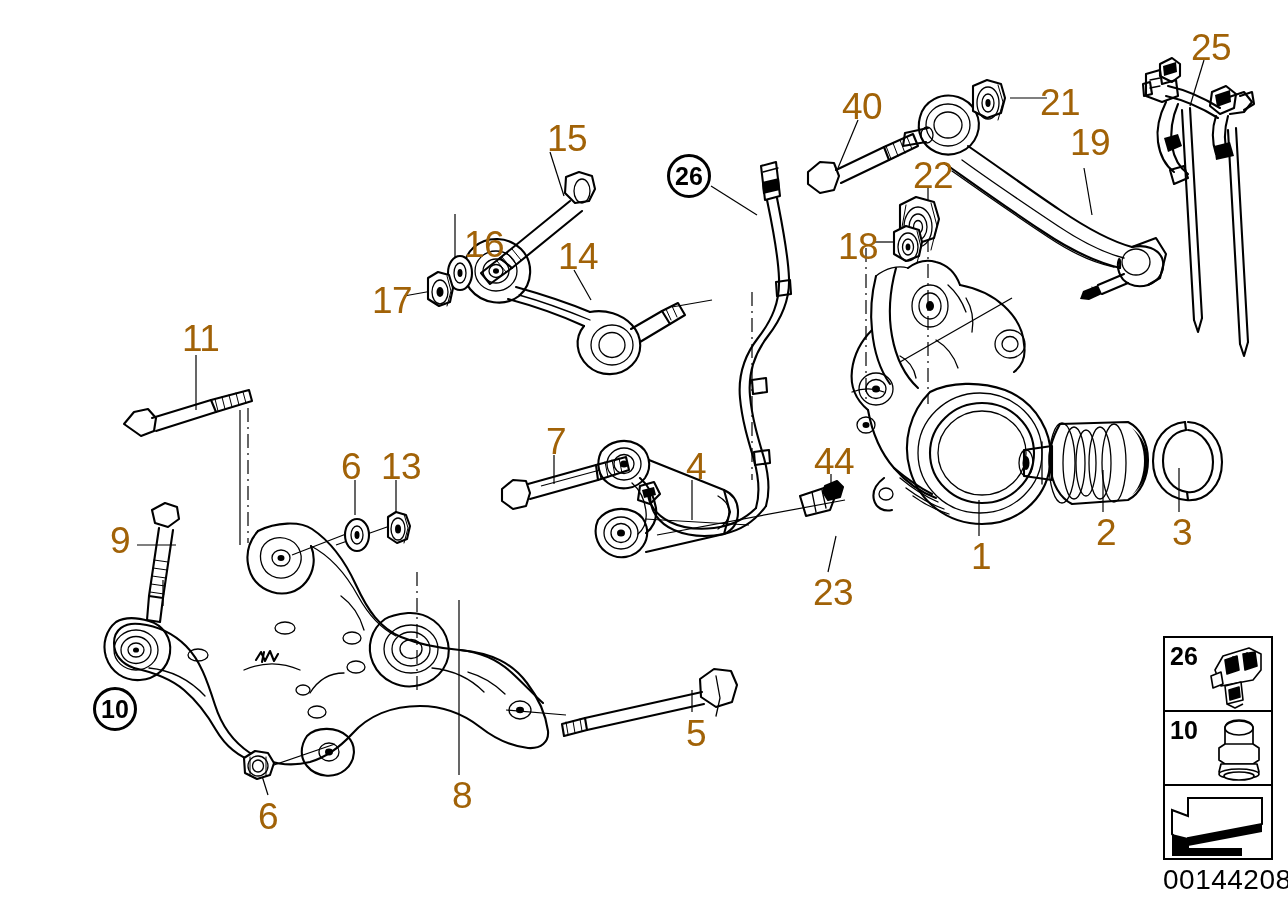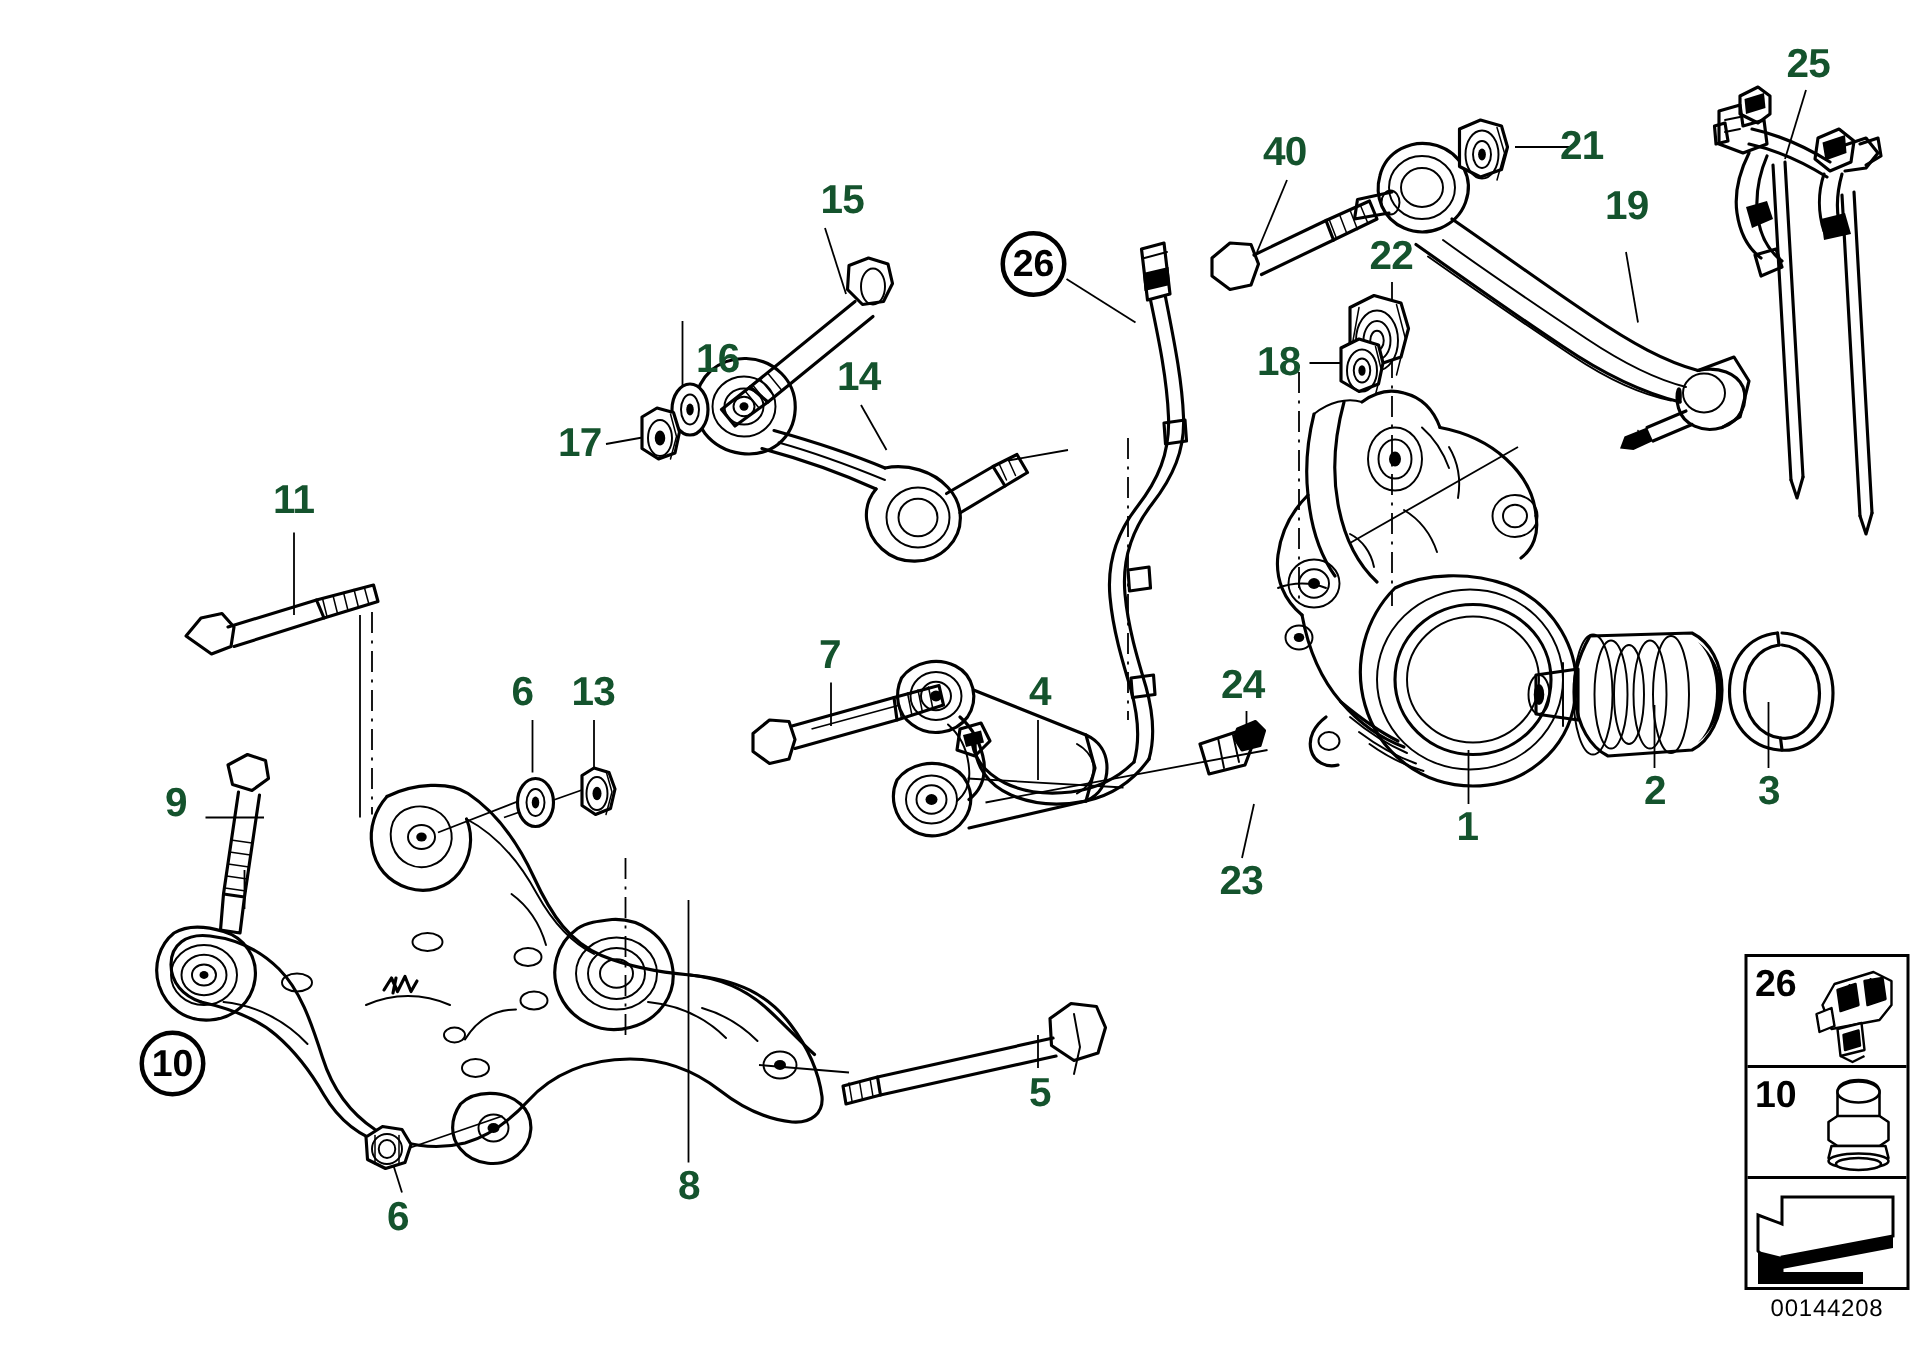--- a/index.html
+++ b/index.html
@@ -4,40 +4,40 @@
 <title>Rear Axle Support / Wheel Suspension</title>
 <style>
   html,body{margin:0;padding:0;background:#ffffff;}
   body{width:1288px;height:910px;overflow:hidden;
        font-family:"Liberation Sans","DejaVu Sans",sans-serif;
        -webkit-font-smoothing:antialiased;}
   #stage{position:relative;width:1288px;height:910px;background:#fff;}
   svg#art{position:absolute;left:0;top:0;width:1288px;height:910px;}
 
   
-  .lbl{position:absolute;font-weight:bold;font-size:27px;color:#14532d;
+  .lbl{position:absolute;font-weight:normal;font-size:37px;color:#a16207;
        line-height:1;letter-spacing:-0.5px;white-space:nowrap;
        font-family:"Liberation Sans","DejaVu Sans",sans-serif;}
   .badge{position:absolute;width:44px;height:44px;border:3px solid #000;
          border-radius:50%;box-sizing:border-box;display:flex;
          align-items:center;justify-content:center;
          font-weight:bold;font-size:25px;color:#000;background:#fff;
          font-family:"Liberation Sans","DejaVu Sans",sans-serif;}
 
   
   #legend{position:absolute;left:1163px;top:636px;width:110px;height:224px;
           border:2px solid #000;box-sizing:border-box;background:#fff;}
   .legcell{position:relative;width:100%;height:74px;border-bottom:2px solid #000;
            box-sizing:border-box;overflow:hidden;}
   .legcell:last-child{border-bottom:none;height:76px;}
   .legnum{position:absolute;left:5px;top:4px;font-weight:bold;font-size:25px;color:#000;
           font-family:"Liberation Sans","DejaVu Sans",sans-serif;}
   .legart{position:absolute;right:2px;top:2px;}
   #dwgno{position:absolute;left:1163px;top:864px;width:110px;text-align:center;
-         font-size:16px;letter-spacing:0.5px;color:#000;
+         font-size:28px;letter-spacing:0.5px;color:#000;
          font-family:"Liberation Sans","DejaVu Sans",sans-serif;}
 </style>
 </head>
 <body>
 
 <div id="stage">
 
   <svg id="art" viewBox="0 0 1288 910">
     <defs>
       <style>
@@ -533,21 +533,21 @@
   <div class="lbl" style="left:558px; top:238px;">14</div>
   <div class="lbl" style="left:547px; top:120px;">15</div>
   <div class="lbl" style="left:464px; top:182px;margin-top:44px;">16</div>
   <div class="lbl" style="left:372px; top:282px;">17</div>
   <div class="lbl" style="left:838px; top:228px;">18</div>
   <div class="lbl" style="left:1070px;top:124px;text-align:right;">19</div>
   <div class="lbl" style="left:842px; top:88px;">40</div>
   <div class="lbl" style="left:1040px;top:84px;">21</div>
   <div class="lbl" style="left:913px; top:157px;">22</div>
   <div class="lbl" style="left:813px; top:574px;">23</div>
-  <div class="lbl" style="left:814px; top:443px;">24</div>
+  <div class="lbl" style="left:814px; top:443px;">44</div>
   <div class="lbl" style="left:1191px;top:29px;">25</div>
   <div class="badge" style="left:667px; top:154px;">26</div>
 
   <div id="legend">
 
     <div class="legcell">
       <span class="legnum">26</span>
       <svg class="legart" width="66" height="70" viewBox="0 0 66 70">
         <g fill="none" stroke="#000" stroke-width="1.6" stroke-linejoin="round">
           <path d="M12,30 L20,16 L46,8 L58,14 L58,30 L50,40 L18,46 z" fill="#fff"></path>

